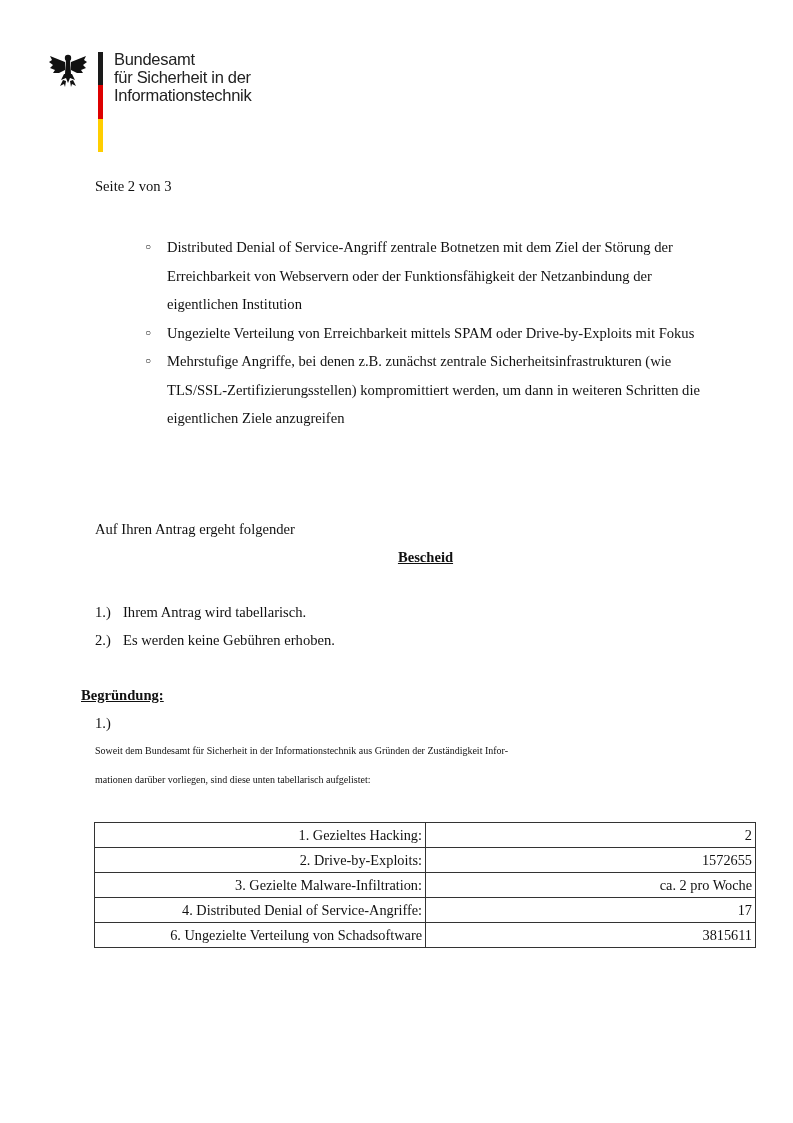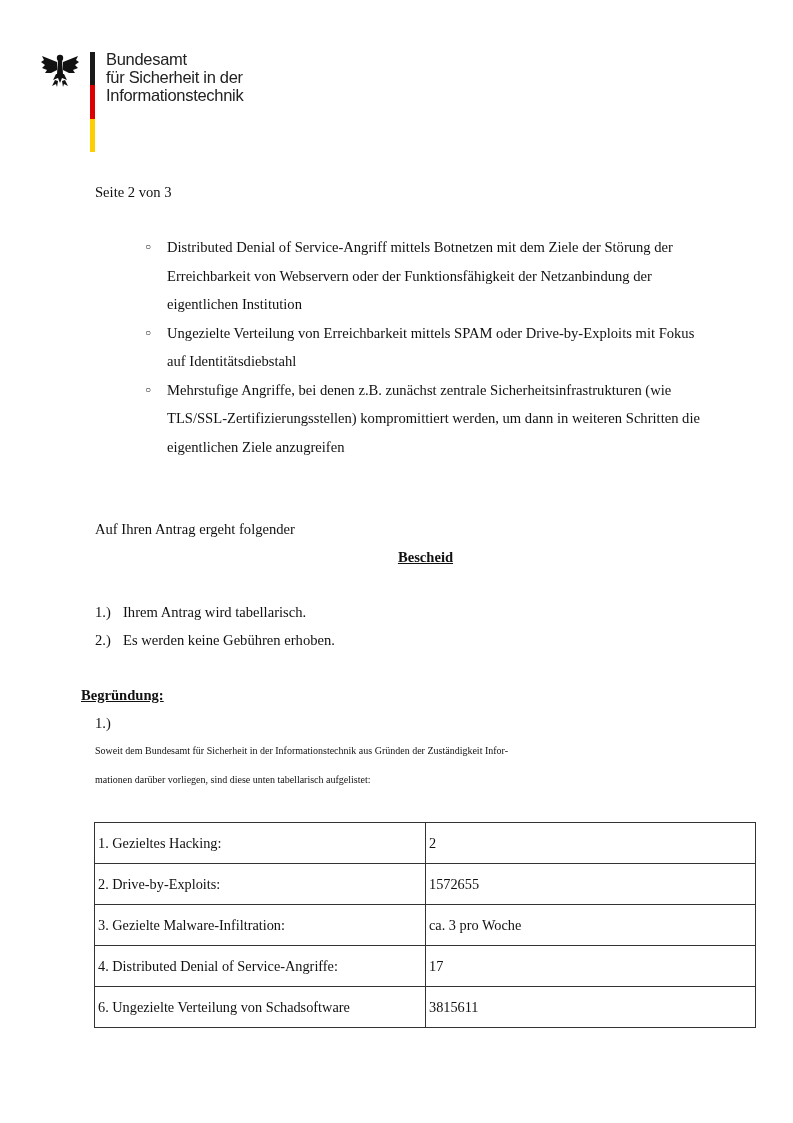--- a/index.html
+++ b/index.html
@@ -1,45 +1,45 @@
 <!DOCTYPE html>
 <html><head>
   <meta charset="utf-8">
   <style>
     html, body { margin: 0; padding: 0; background: #ffffff; }
     body {
       width: 793px; height: 1123px; position: relative; overflow: hidden;
       font-family: "Liberation Serif", "DejaVu Serif", serif; color: #111111;
     }
-    .logo { position: absolute; left: 40px; top: 50px; width: 240px; height: 105px; }
+    .logo { position: absolute; left: 48px; top: 50px; width: 240px; height: 105px; }
     .eagle { position: absolute; left: 0; top: 0; width: 40px; height: 40px; }
     .flag { position: absolute; left: 50px; top: 2px; width: 5px; height: 100px; }
     .flag div { width: 5px; height: 33.4%; }
     .org-name {
       position: absolute; left: 66px; top: 0px;
       font-family: "Liberation Sans", "DejaVu Sans", sans-serif;
       font-size: 16.5px; line-height: 18px; color: #222222; letter-spacing: -0.3px;
     }
     .txt { position: absolute; font-size: 14.6px; line-height: 28.5px; white-space: nowrap; }
-    .page-no { left: 95px; top: 178px; }
+    .page-no { left: 95px; top: 172px; }
     .bullets { position: absolute; left: 145px; top: 233px; width: 620px; margin: 0; padding: 0; list-style: none; }
     .bullets li { position: relative; padding-left: 22px; font-size: 14.6px; line-height: 28.5px; }
     .bullets li .bullet { position: absolute; left: 0; top: 0; font-size: 10px; }
     .intro { left: 95px; top: 515px; }
     .bescheid { left: 0; width: 851px; text-align: center; top: 543px; font-weight: bold; text-decoration: underline; }
     .ord { left: 95px; }
     .ord .num { display: inline-block; width: 28px; }
     .begr { left: 81px; top: 681px; font-weight: bold; text-decoration: underline; }
     .begr-num { left: 95px; top: 709px; }
     .para { position: absolute; left: 95px; top: 737px; width: 662px; font-size: 10px; line-height: 28.5px; text-align: justify; }
     table.stats {
       position: absolute; left: 94px; top: 822px; width: 662px;
       border-collapse: collapse; font-size: 14.3px;
     }
-    table.stats td { border: 1px solid #333333; height: 24px; padding: 8px 3px; line-height: 24px; }
+    table.stats td { border: 1px solid #333333; height: 24px; padding: 0 3px; line-height: 24px; text-align: right; }
     table.stats td.label { width: 324px; }
   </style>
 </head>
 <body>
 
 <div class="logo">
   <svg class="eagle" viewBox="0 0 40 40">
     <g fill="#111111">
       <circle cx="20" cy="8" r="3.2"></circle>
       <path d="M18 9 L22 9 L23 24 L17 24 Z"></path>
@@ -60,28 +60,27 @@
     <div>für Sicherheit in der</div>
     <div>Informationstechnik</div>
   </div>
 </div>
 
 <div class="txt page-no">Seite 2 von 3</div>
 
 <ul class="bullets">
   <li>
     <span class="bullet">○</span>
-    <div>Distributed Denial of Service-Angriff mittels Botnetzen mit dem Ziele der Störung der</div>
+    <div>Distributed Denial of Service-Angriff zentrale Botnetzen mit dem Ziel der Störung der</div>
     <div>Erreichbarkeit von Webservern oder der Funktionsfähigkeit der Netzanbindung der</div>
     <div>eigentlichen Institution</div>
   </li>
   <li>
     <span class="bullet">○</span>
     <div>Ungezielte Verteilung von Erreichbarkeit mittels SPAM oder Drive-by-Exploits mit Fokus</div>
-    <div>auf Identitätsdiebstahl</div>
   </li>
   <li>
     <span class="bullet">○</span>
     <div>Mehrstufige Angriffe, bei denen z.B. zunächst zentrale Sicherheitsinfrastrukturen (wie</div>
     <div>TLS/SSL-Zertifizierungsstellen) kompromittiert werden, um dann in weiteren Schritten die</div>
     <div>eigentlichen Ziele anzugreifen</div>
   </li>
 </ul>
 
 <div class="txt intro">Auf Ihren Antrag ergeht folgender</div>
@@ -106,21 +105,21 @@
     <tr>
       <td class="label">1. Gezieltes Hacking:</td>
       <td>2</td>
     </tr>
     <tr>
       <td class="label">2. Drive-by-Exploits:</td>
       <td>1572655</td>
     </tr>
     <tr>
       <td class="label">3. Gezielte Malware-Infiltration:</td>
-      <td>ca. 3 pro Woche</td>
+      <td>ca. 2 pro Woche</td>
     </tr>
     <tr>
       <td class="label">4. Distributed Denial of Service-Angriffe:</td>
       <td>17</td>
     </tr>
     <tr>
       <td class="label">6. Ungezielte Verteilung von Schadsoftware</td>
       <td>3815611</td>
     </tr>
   </tbody>

